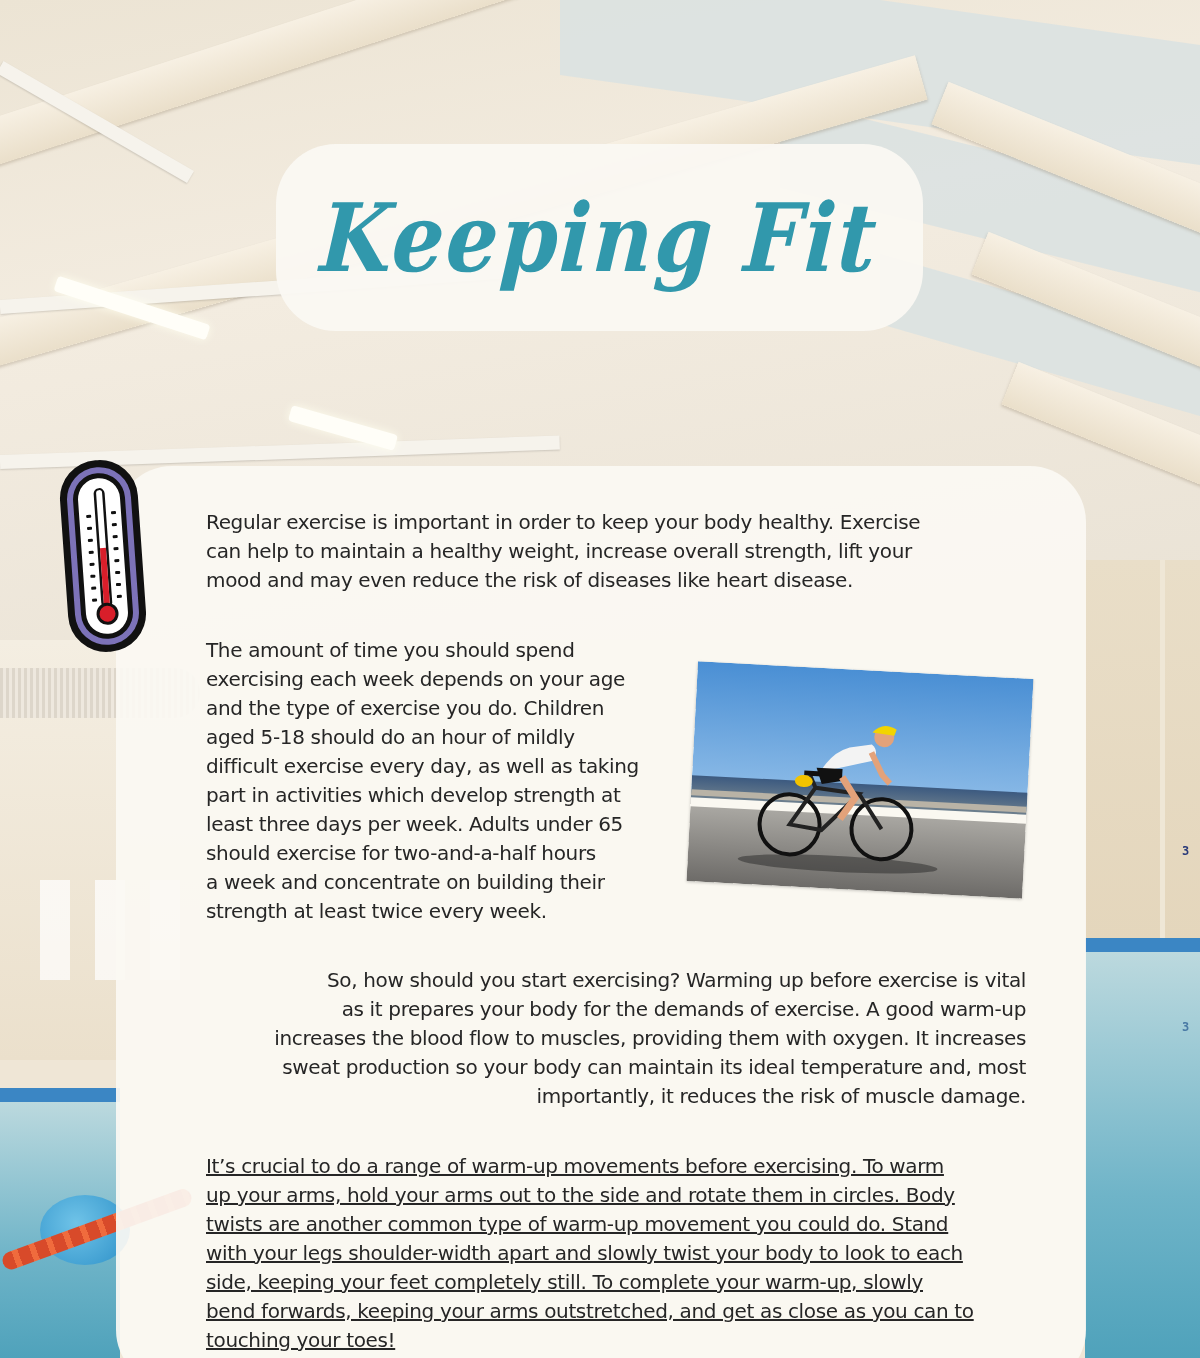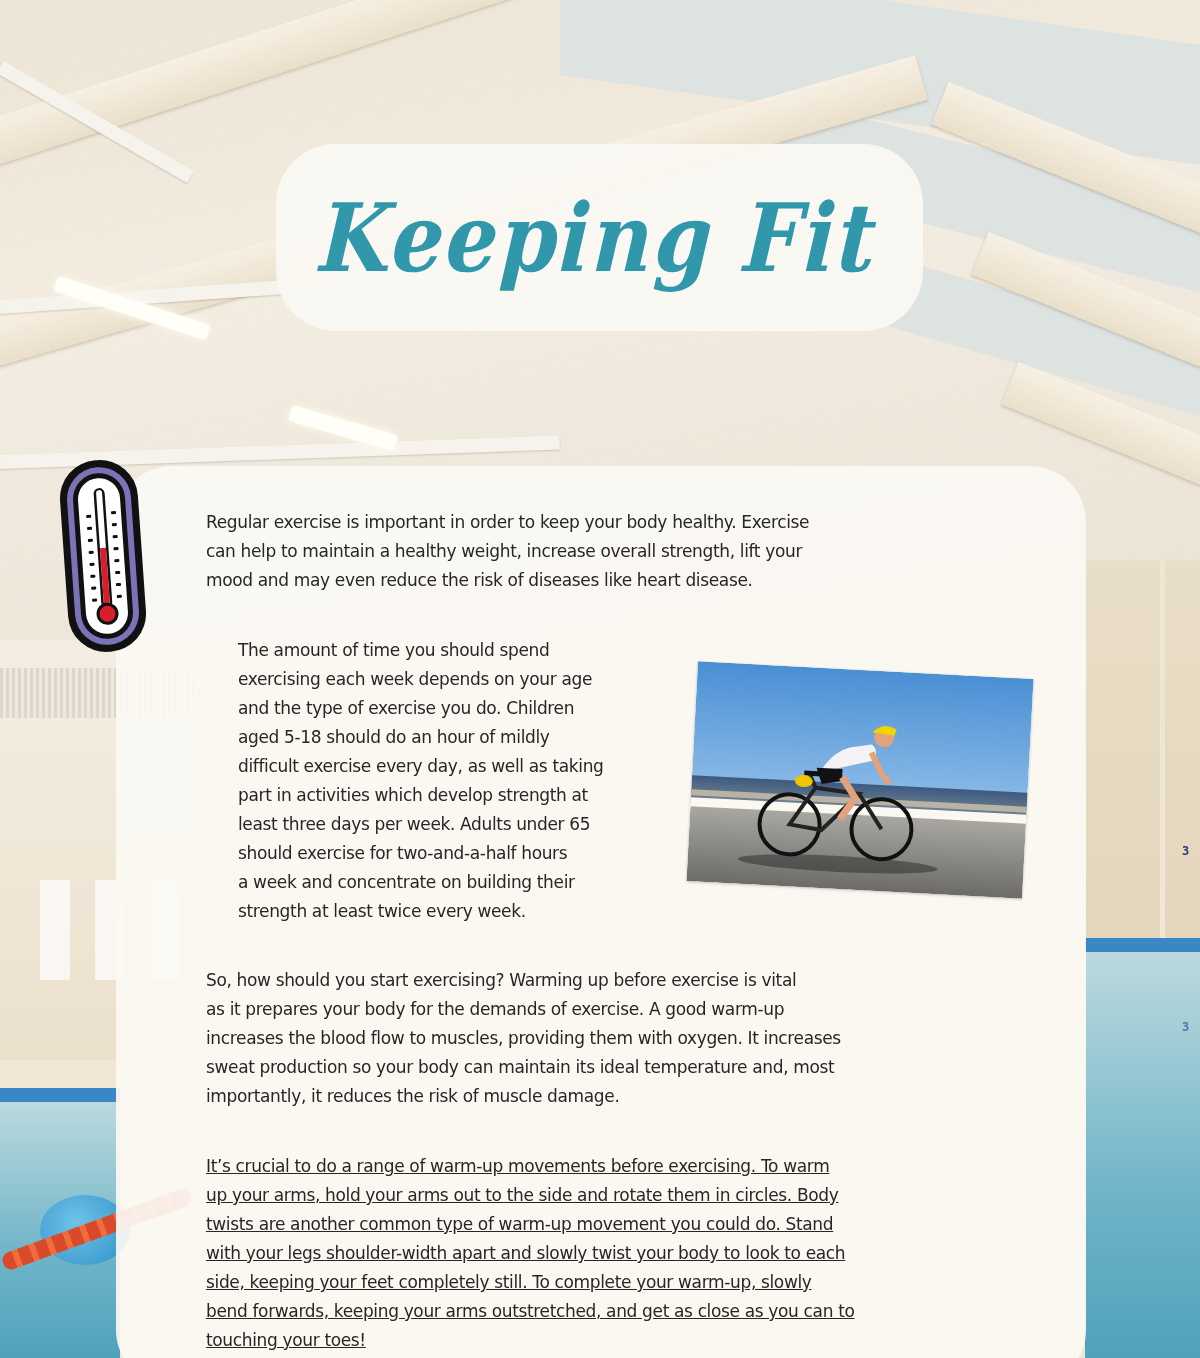--- a/index.html
+++ b/index.html
@@ -82,26 +82,26 @@
   
   .thermo { position: absolute; left: 58px; top: 456px; width: 90px; height: 200px; transform: rotate(-4deg); }
 
   
   .content-box {
     position: absolute; left: 116px; top: 466px; width: 970px; height: 920px;
     background: rgba(251,249,243,.93); border-radius: 56px;
   }
   .para {
     position: absolute; left: 206px; margin: 0;
-    font-family: "DejaVu Sans", sans-serif; font-size: 17px; line-height: 29px;
+    font-family: "DejaVu Sans", sans-serif; font-size: 20px; line-height: 29px;
     color: #262626; letter-spacing: -0.35px; white-space: pre-line;
   }
   .p1 { top: 508px; width: 800px; }
-  .p2 { top: 636px; width: 470px; margin-left: 32px; }
-  .p3 { top: 966px; width: 820px; }
+  .p2 { top: 636px; width: 470px; }
+  .p3 { top: 966px; width: 820px; text-align: right; }
   .p4 { top: 1152px; width: 830px; text-decoration: underline; }
 
   
   .photo {
     position: absolute; left: 692px; top: 670px; width: 336px; height: 220px;
     transform: rotate(3deg); transform-origin: center;
     overflow: hidden; box-shadow: 0 1px 3px rgba(0,0,0,.2);
   }
   .sky { position: absolute; inset: 0 0 40% 0; background: linear-gradient(#4a8fd4, #8fbde8); }
   .mountains { position: absolute; left: 0; right: 0; top: 52%; height: 10%; background: linear-gradient(#3c5a80, #6d7f8d); }

